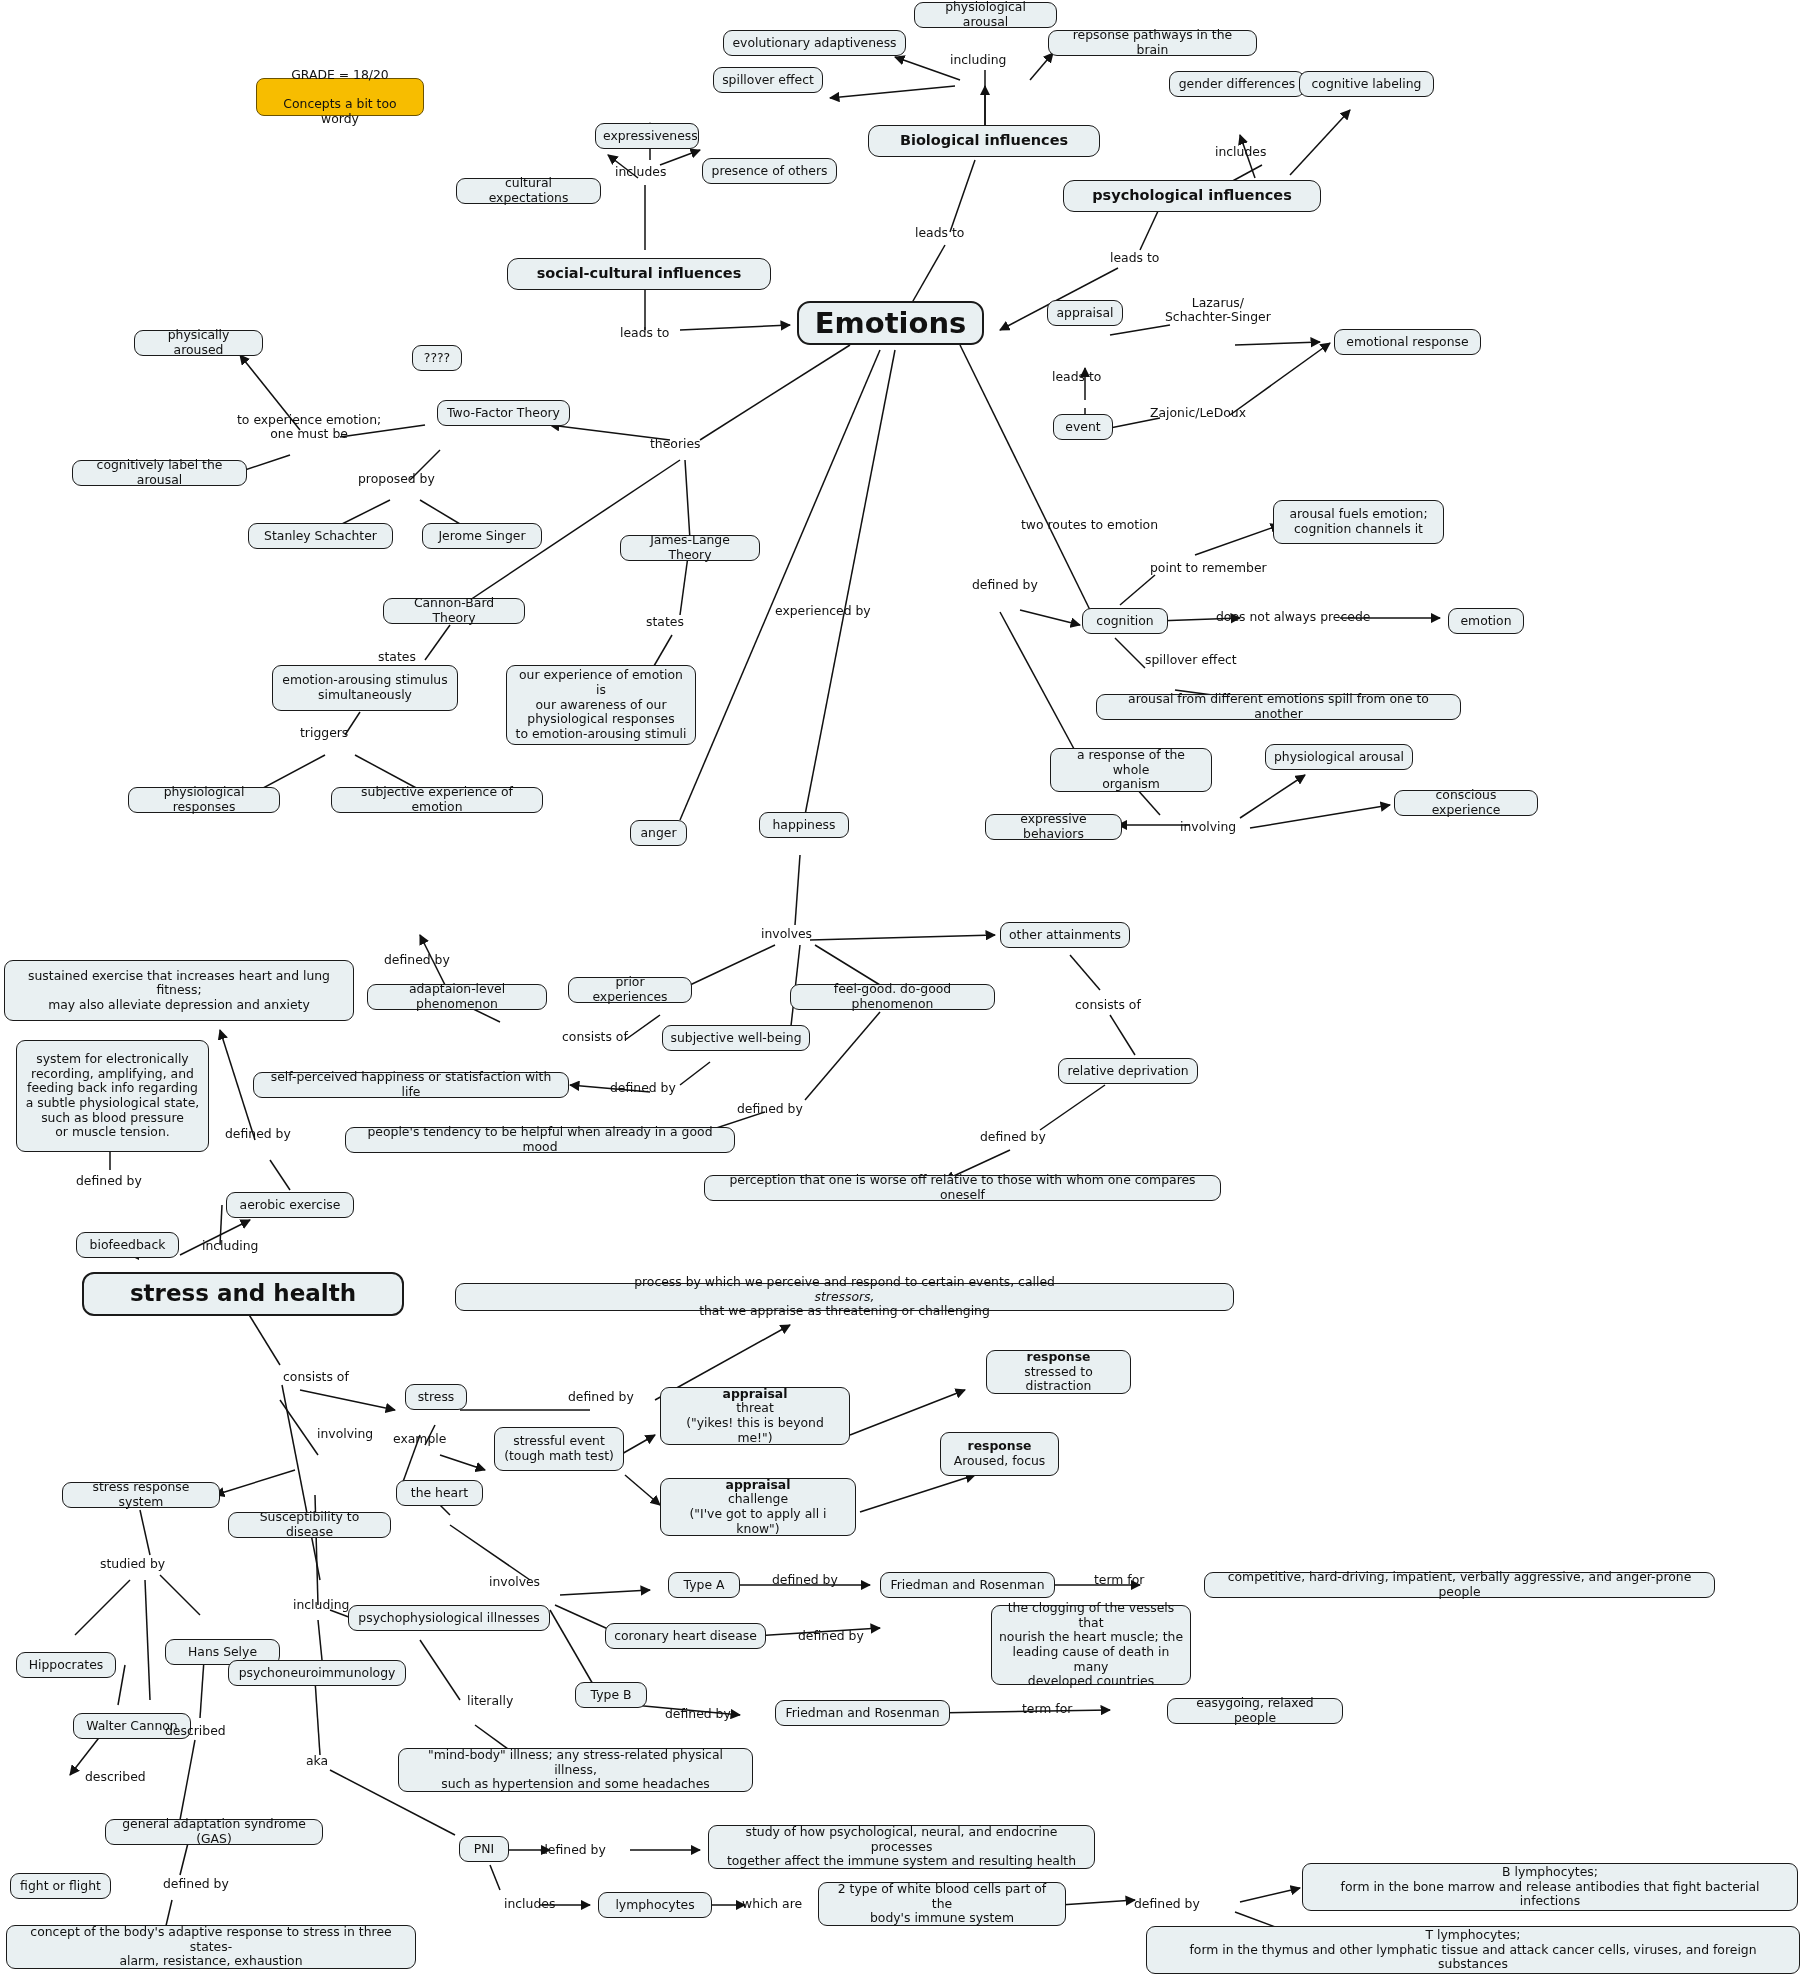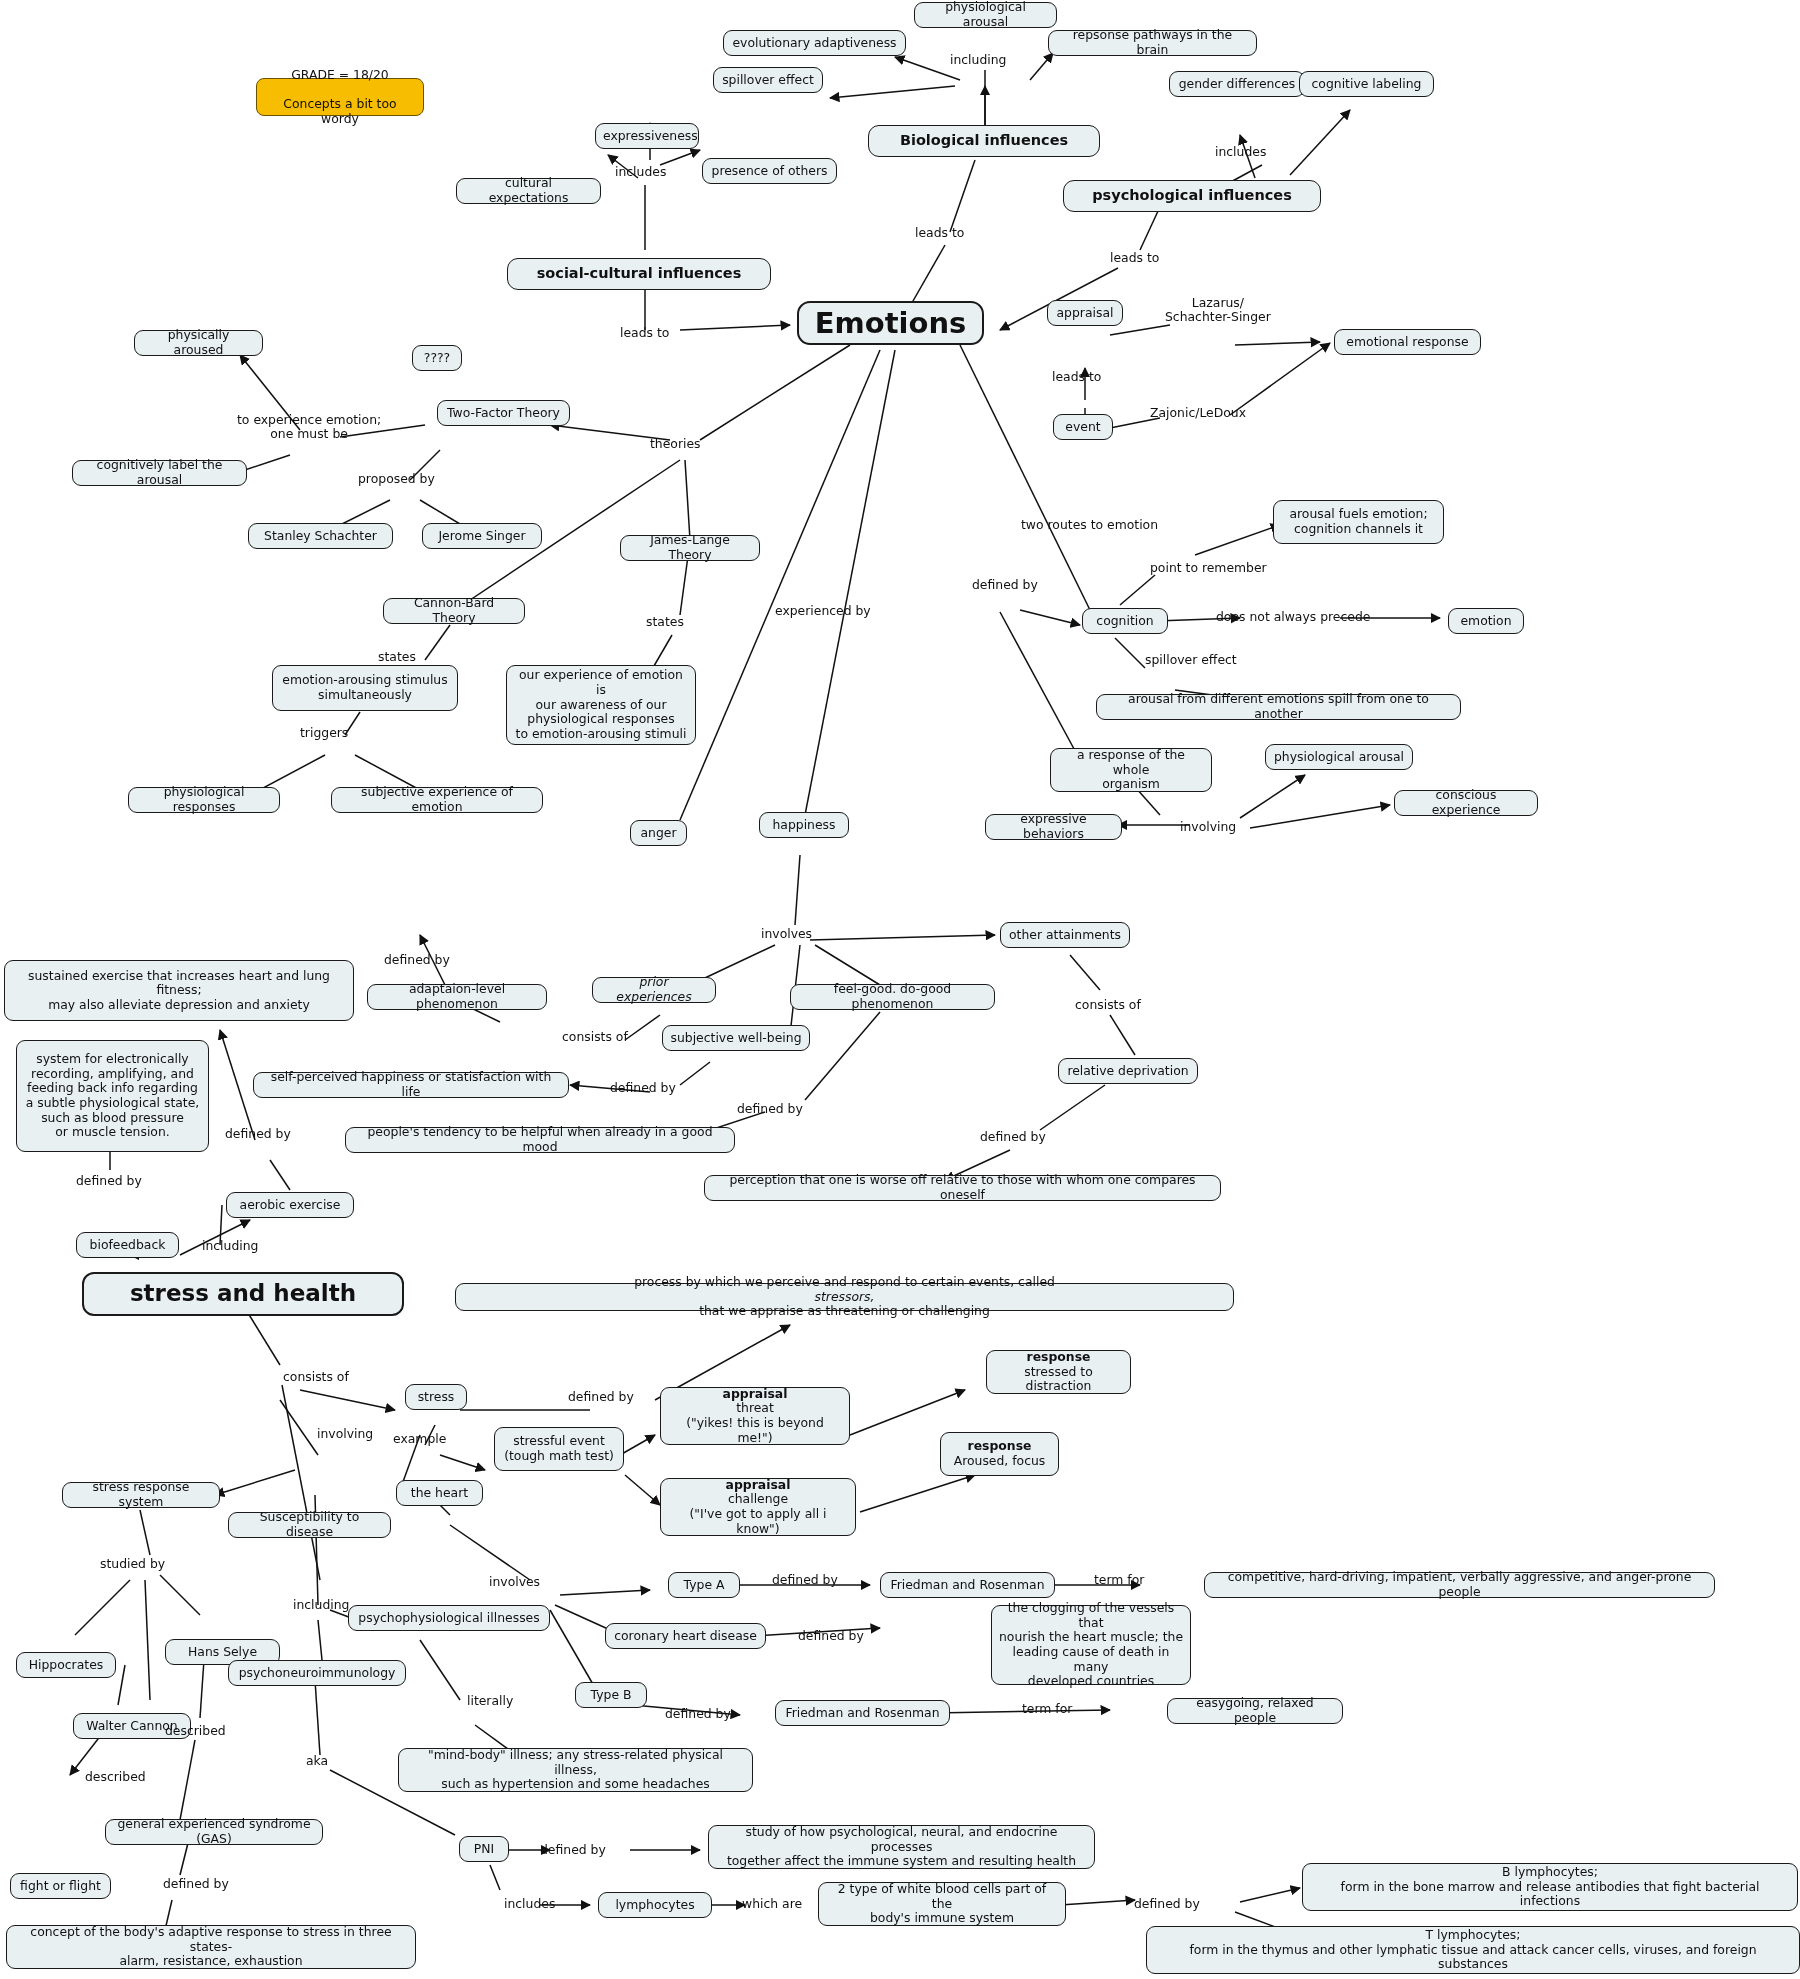--- a/index.html
+++ b/index.html
@@ -375,21 +375,21 @@
 <div class="node" style="left:1000px;top:922px;width:130px;height:26px;">
       <span>other attainments</span>
     </div>
 <div class="node" style="left:4px;top:960px;width:350px;height:61px;">
       <span>sustained exercise that increases heart and lung fitness;<br>may also alleviate depression and anxiety</span>
     </div>
 <div class="lbl" style="left:384px;top:953px;">defined by</div>
 <div class="node" style="left:367px;top:984px;width:180px;height:26px;">
       <span>adaptaion-level phenomenon</span>
     </div>
-<div class="node" style="left:592px;top:977px;width:124px;height:26px;font-style:italic;">
+<div class="node" style="left:568px;top:977px;width:124px;height:26px;">
       <span>prior experiences</span>
     </div>
 <div class="node" style="left:790px;top:984px;width:205px;height:26px;">
       <span>feel-good. do-good phenomenon</span>
     </div>
 <div class="lbl" style="left:562px;top:1030px;">consists of</div>
 <div class="node" style="left:662px;top:1025px;width:148px;height:26px;">
       <span>subjective well-being</span>
     </div>
 <div class="lbl" style="left:1075px;top:998px;">consists of</div>
@@ -512,21 +512,21 @@
 <div class="node" style="left:73px;top:1713px;width:118px;height:26px;">
       <span>Walter Cannon</span>
     </div>
 <div class="lbl" style="left:165px;top:1724px;">described</div>
 <div class="lbl" style="left:306px;top:1754px;">aka</div>
 <div class="node" style="left:398px;top:1748px;width:355px;height:44px;">
       <span>"mind-body" illness; any stress-related physical illness,<br>such as hypertension and some headaches</span>
     </div>
 <div class="lbl" style="left:85px;top:1770px;">described</div>
 <div class="node" style="left:105px;top:1819px;width:218px;height:26px;">
-      <span>general experienced syndrome (GAS)</span>
+      <span>general adaptation syndrome (GAS)</span>
     </div>
 <div class="node" style="left:10px;top:1873px;width:101px;height:26px;">
       <span>fight or flight</span>
     </div>
 <div class="node" style="left:459px;top:1836px;width:50px;height:26px;">
       <span>PNI</span>
     </div>
 <div class="lbl" style="left:540px;top:1843px;">defined by</div>
 <div class="node" style="left:708px;top:1825px;width:387px;height:44px;">
       <span>study of how psychological, neural, and endocrine processes<br>together affect the immune system and resulting health</span>

